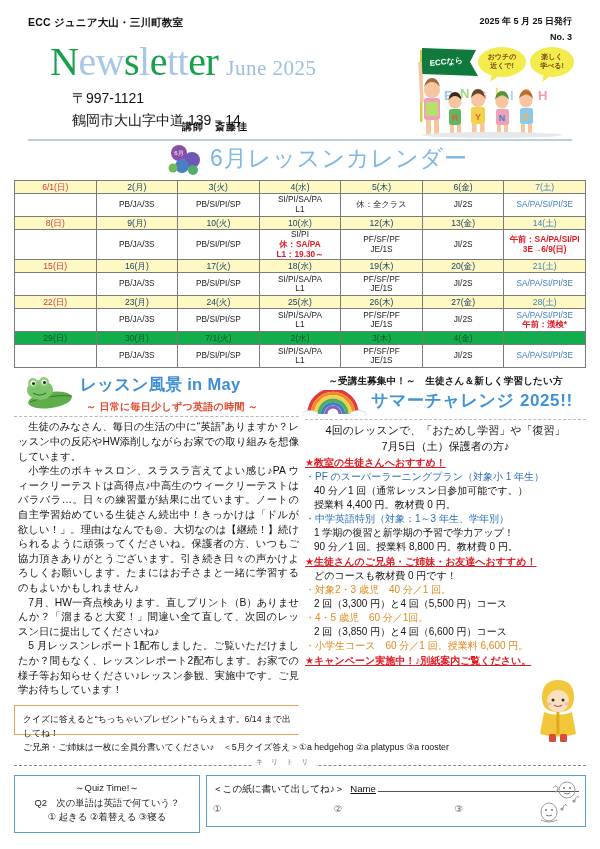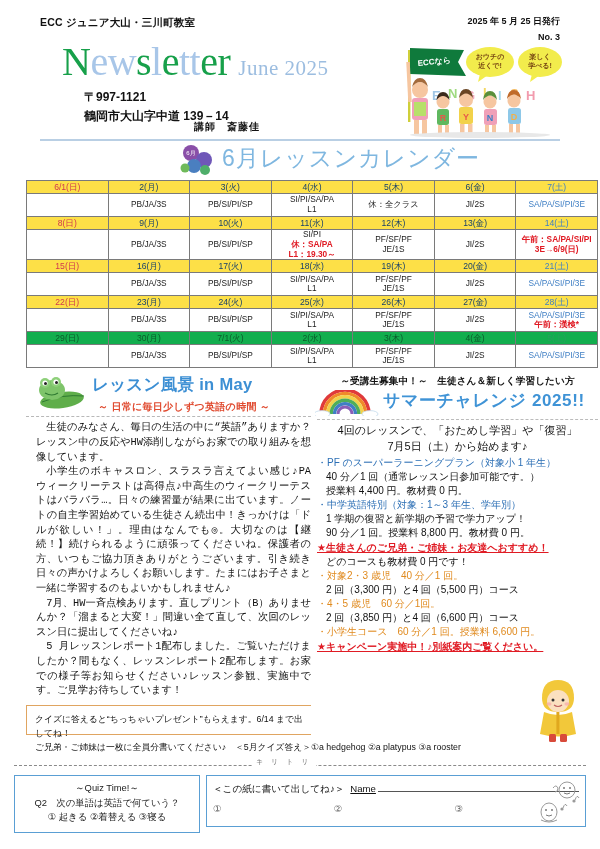--- a/index.html
+++ b/index.html
@@ -13,21 +13,21 @@
     font-family: "Liberation Sans", "DejaVu Sans", sans-serif;
     color: #1a1a1a;
     position: relative;
     overflow: hidden;
   }
   .page {
     width: 600px;
     height: 849px;
     position: relative;
     box-sizing: border-box;
-    padding: 0 26px;
+    padding: 0 14px;
   }
 
   
   .masthead {
     position: relative;
     height: 140px;
   }
   .masthead-classroom {
     position: absolute;
     left: 14px;
@@ -67,23 +67,23 @@
     font-family: "Liberation Serif", "DejaVu Serif", serif;
     font-size: 21px;
     color: #9cbde0;
     margin-left: 8px;
     letter-spacing: .5px;
   }
   .addr {
     position: absolute;
     left: 58px;
     top: 88px;
-    font-size: 12px;
+    font-size: 14px;
     line-height: 1.55;
-    font-weight: bold;
+    font-weight: normal;
     color: #111;
   }
   .teacher {
     position: absolute;
     left: 168px;
     top: 120px;
     font-size: 10px;
     font-weight: bold;
     letter-spacing: 1px;
     color: #111;
@@ -137,21 +137,21 @@
   }
   table.cal td {
     border: 1px solid #7a7a7a;
     text-align: center;
     vertical-align: middle;
     padding: 0;
     line-height: 1.18;
     font-family: "Liberation Sans", "DejaVu Sans", sans-serif;
   }
   tr.dayhdr td {
-    background: #fde047;
+    background: #fef9c3;
     height: 12px;
     font-size: 8.6px;
     color: #17406b;
   }
   tr.dayhdr td.sun { color: #d0394e; }
   tr.dayhdr td.sat { color: #3f7fc4; }
   tr.dayhdr.green td { background: #12ae4e; color: #0a5a2a; }
   tr.dayhdr.green td.sat { color: #2a9e5f; }
   tr.content td {
     height: 22px;
@@ -185,21 +185,21 @@
   .dashline {
     border-top: 1px dashed #b8b8b8;
     margin: 2px 0 3px 0;
   }
   .body-text {
     font-size: 10.3px;
     line-height: 1.42;
     text-align: justify;
     color: #111;
   }
-  .body-text p { margin: 0 0 0 10px; text-indent: 1em; font-family: Liberation Mono, monospace; }
+  .body-text p { margin: 0 0 0 4px; text-indent: 1em; }
 
   .quiz-note {
     margin-top: 7px;
     border: 1px solid #e0a561;
     border-right: none;
     padding: 6px 4px 6px 8px;
     font-size: 8.8px;
     line-height: 1.6;
     color: #111;
     position: relative;
@@ -481,21 +481,21 @@
             <span class="celltxt">JI/2S</span>
           </td>
           <td class="sat-cell">
             <span class="celltxt">SA/PA/SI/PI/3E</span>
           </td>
         </tr>
         <tr class="dayhdr">
           <td class="sun">8(日)</td>
           <td class="">9(月)</td>
           <td class="">10(火)</td>
-          <td class="">11(水)</td>
+          <td class="">10(水)</td>
           <td class="">12(木)</td>
           <td class="">13(金)</td>
           <td class="sat">14(土)</td>
         </tr>
         <tr class="content">
           <td></td>
           <td>
             <span class="celltxt">PB/JA/3S</span>
           </td>
           <td>
@@ -662,24 +662,25 @@
           <path d="M19.6 24 a10.4 10.4 0 0 1 20.8 0" fill="none" stroke="#3f7fc4" stroke-width="3.4"></path>
           <path d="M23 24 a7 7 0 0 1 14 0" fill="none" stroke="#8a5fb8" stroke-width="3"></path>
           <ellipse cx="7" cy="24" rx="8" ry="3.4" fill="#ffffff" stroke="#bcd6ea" stroke-width=".7"></ellipse>
           <ellipse cx="55" cy="24" rx="8" ry="3.4" fill="#ffffff" stroke="#bcd6ea" stroke-width=".7"></ellipse>
         </svg>
         <div class="rh-title">サマーチャレンジ 2025!!</div>
       </div>
       <div class="rdash"></div>
       <div class="r-lead">
         <div>4回のレッスンで、「おためし学習」や「復習」</div>
-        <div>7月5日（土）から始めます♪</div>
+        <div>7月5日（土）保護者の方♪</div>
       </div>
 
       <div class="r-list">
+        <span class="r-head-red">★教室の生徒さんへおすすめ！</span>
         <div id="items1">
             <span class="r-item"><span class="lbl-b">・PF のスーパーラーニングプラン（対象小 1 年生）</span></span>
             <span class="r-sub">40 分／1 回（通常レッスン日参加可能です。）</span>
             <span class="r-sub">授業料 4,400 円。教材費 0 円。</span>
             <span class="r-item"><span class="lbl-b">・中学英語特別（対象：1～3 年生、学年別）</span></span>
             <span class="r-sub">1 学期の復習と新学期の予習で学力アップ！</span>
             <span class="r-sub">90 分／1 回。授業料 8,800 円。教材費 0 円。</span>
           </div>
         <span class="r-head-red">★生徒さんのご兄弟・ご姉妹・お友達へおすすめ！</span>
         <span class="r-sub">どのコースも教材費 0 円です！</span>

